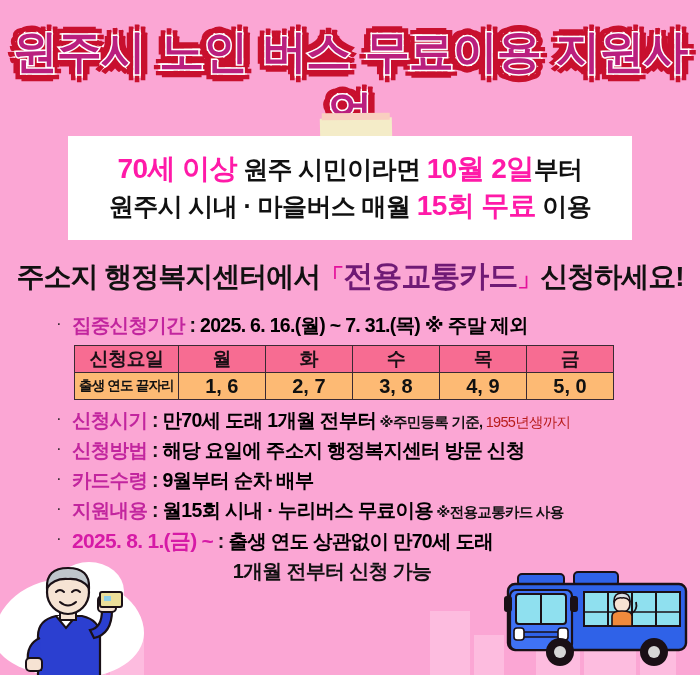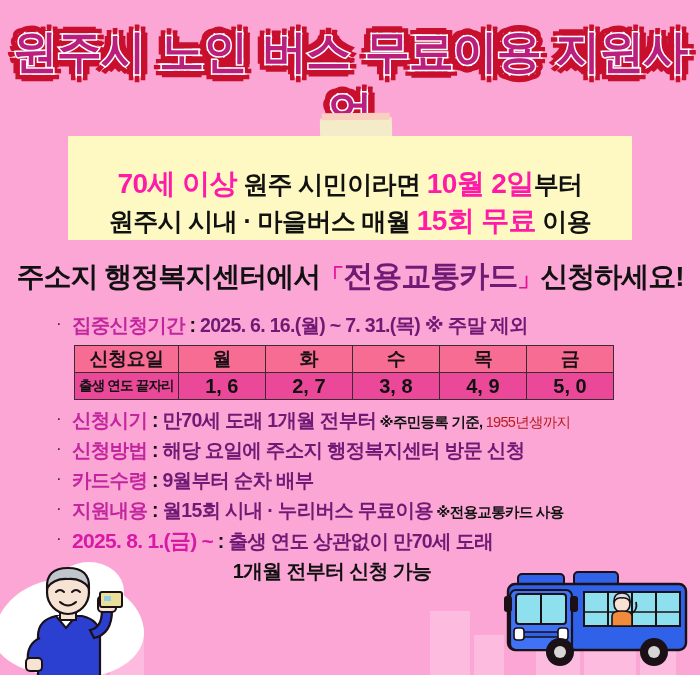--- a/index.html
+++ b/index.html
@@ -54,22 +54,22 @@
     position:absolute;left:320px;top:118px;width:72px;height:20px;
     background:#f4ecc8;transform:rotate(-1.2deg);
   }
   .tape:before{
     content:"";position:absolute;left:2px;top:-5px;width:68px;height:7px;
     background:#f9cfc0;transform:rotate(.6deg);
   }
   
   .infobox{
     position:absolute;left:68px;top:136px;width:564px;height:104px;
-    background:#fef9c3;
-    display:flex;flex-direction:column;align-items:center;justify-content:flex-end;
+    background:#ffffff;
+    display:flex;flex-direction:column;align-items:center;justify-content:center;
   }
   .infobox .line{
     font-size:25px;font-weight:700;color:#111;letter-spacing:-.6px;
     line-height:1.32;white-space:nowrap;
   }
   .infobox .hl{color:#ff1aa8;font-weight:800;font-size:28px;}
   
   .headline{
     position:absolute;left:0;top:256px;width:700px;text-align:center;
     font-size:28px;font-weight:900;color:#111;letter-spacing:-1px;white-space:nowrap;
@@ -80,37 +80,37 @@
   .bullets{position:absolute;left:56px;top:312px;width:600px;}
   .brow{
     display:flex;align-items:flex-start;margin-bottom:3px;
     font-size:19.5px;color:#111;letter-spacing:-.7px;white-space:nowrap;
   }
   .dot{
     width:16px;flex:0 0 16px;color:#3a2a33;font-size:17px;line-height:1.45;text-align:left;
   }
   .blabel{color:#c2259e;font-weight:900;}
   .bsep{color:#111;font-weight:700;}
-  .btext{color:#701a75;font-weight:700;}
+  .btext{color:#000000;font-weight:700;}
   .note{font-size:14.5px;font-weight:700;color:#111;}
   .note .blue{color:#b91c1c;font-weight:400;}
   
   .last .blabel{color:#d61aa6;font-weight:900;font-size:21px;}
   .last-line2{
     margin-left:16px;text-align:center;width:520px;
     font-size:20px;font-weight:700;color:#111;letter-spacing:-.7px;
   }
   
   .tablewrap{margin:6px 0 7px 18px;width:540px;}
   table{border-collapse:collapse;width:540px;background:#fff;}
   th,td{border:1.6px solid #3a2a33;text-align:center;padding:0;}
   thead th{
     background:#f76c92;height:25px;font-size:19px;font-weight:900;color:#1a1016;letter-spacing:-.5px;
   }
-  tbody td{height:26px;font-size:20px;font-weight:700;color:#111;background:#ec4899;}
+  tbody td{height:26px;font-size:20px;font-weight:700;color:#111;background:#fdba74;}
   tbody td.rh{font-size:13.5px;font-weight:800;letter-spacing:-.8px;}
   th.c0,td.c0{width:104px;}
   th.cd,td.cd{width:87px;}
   
   .cloud{
     position:absolute;left:-6px;bottom:22px;width:150px;height:100px;
     background:#fff;border-radius:50% 50% 45% 55%/60% 55% 45% 40%;
   }
   .cloud:before{
     content:"";position:absolute;left:60px;top:-16px;width:70px;height:58px;

